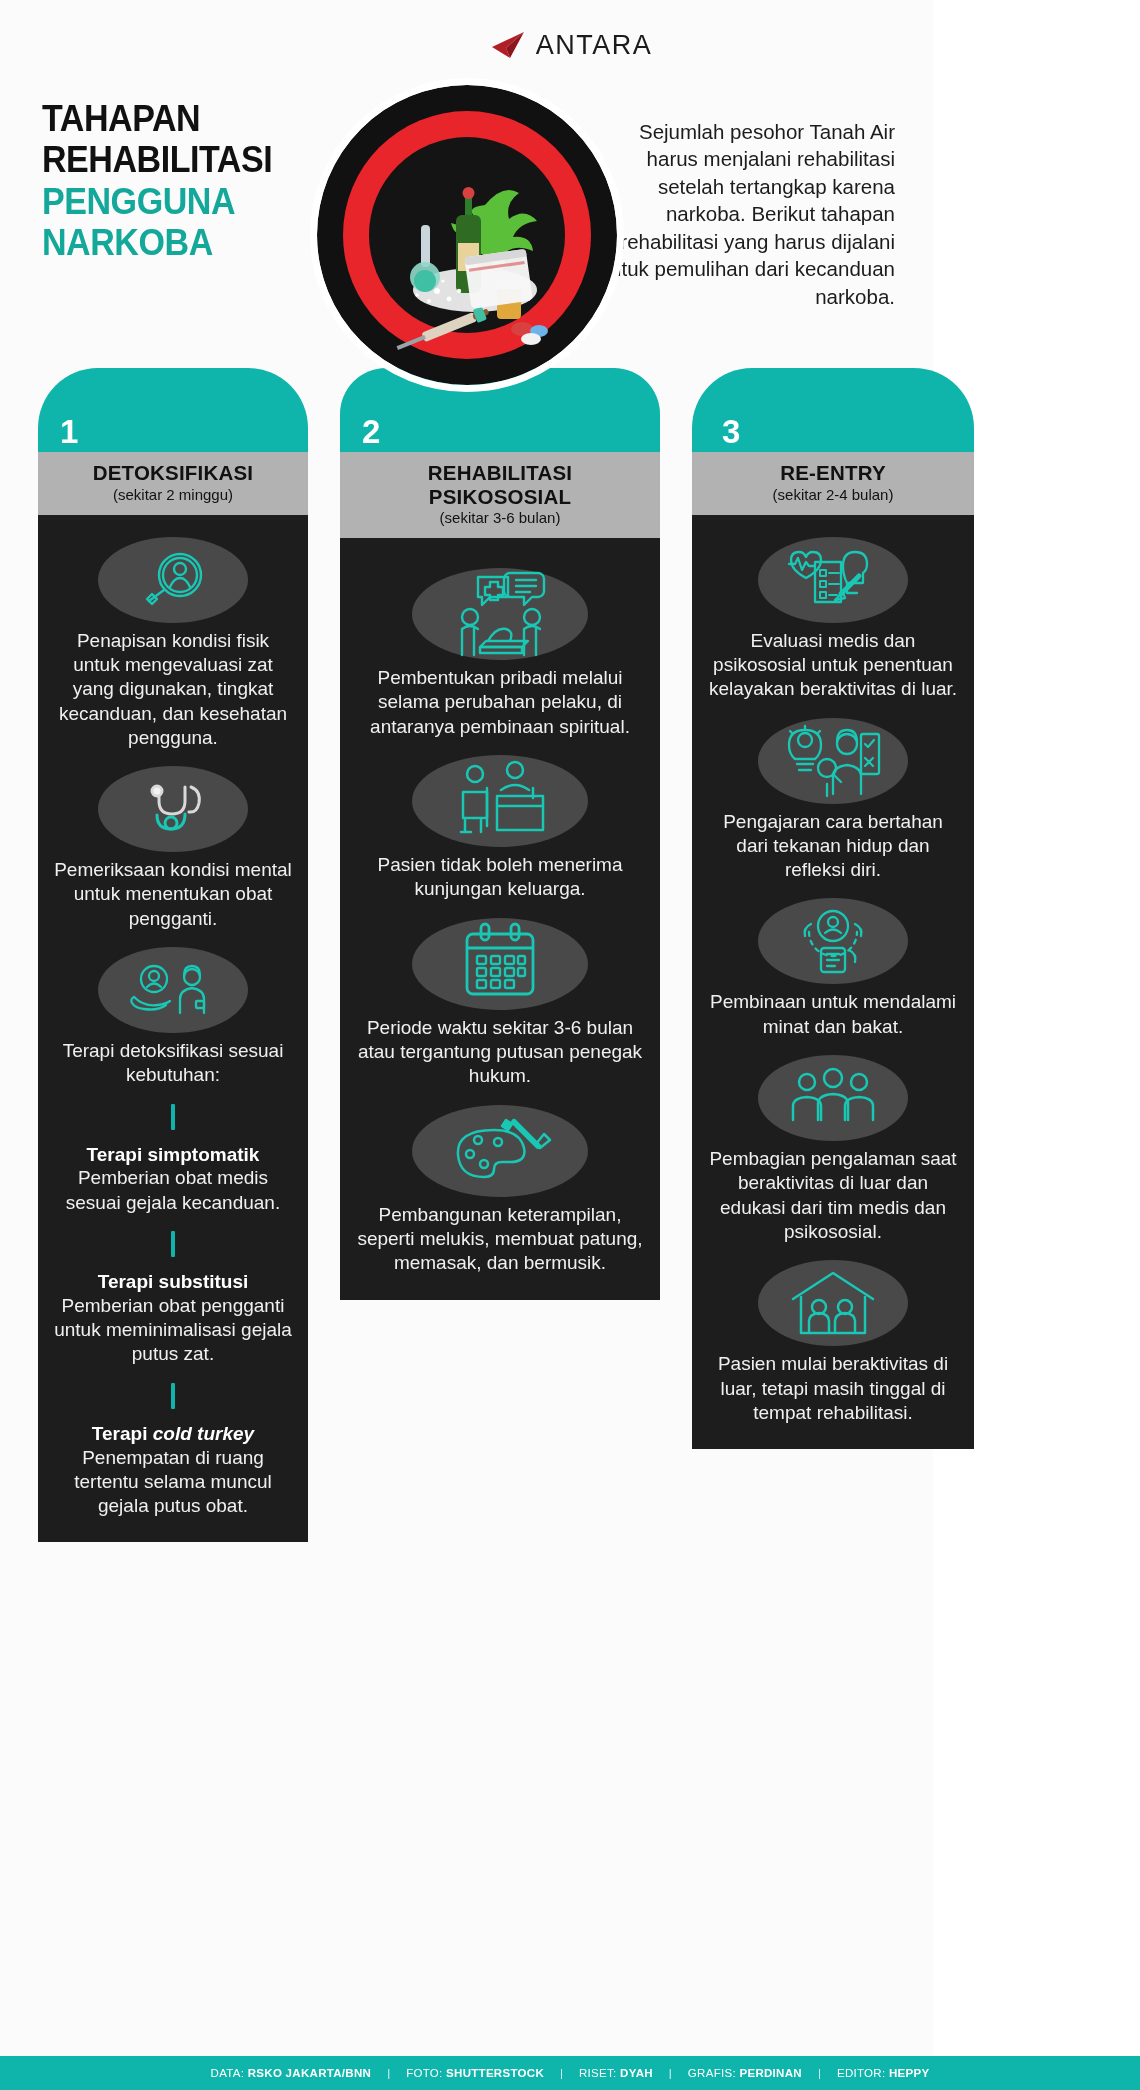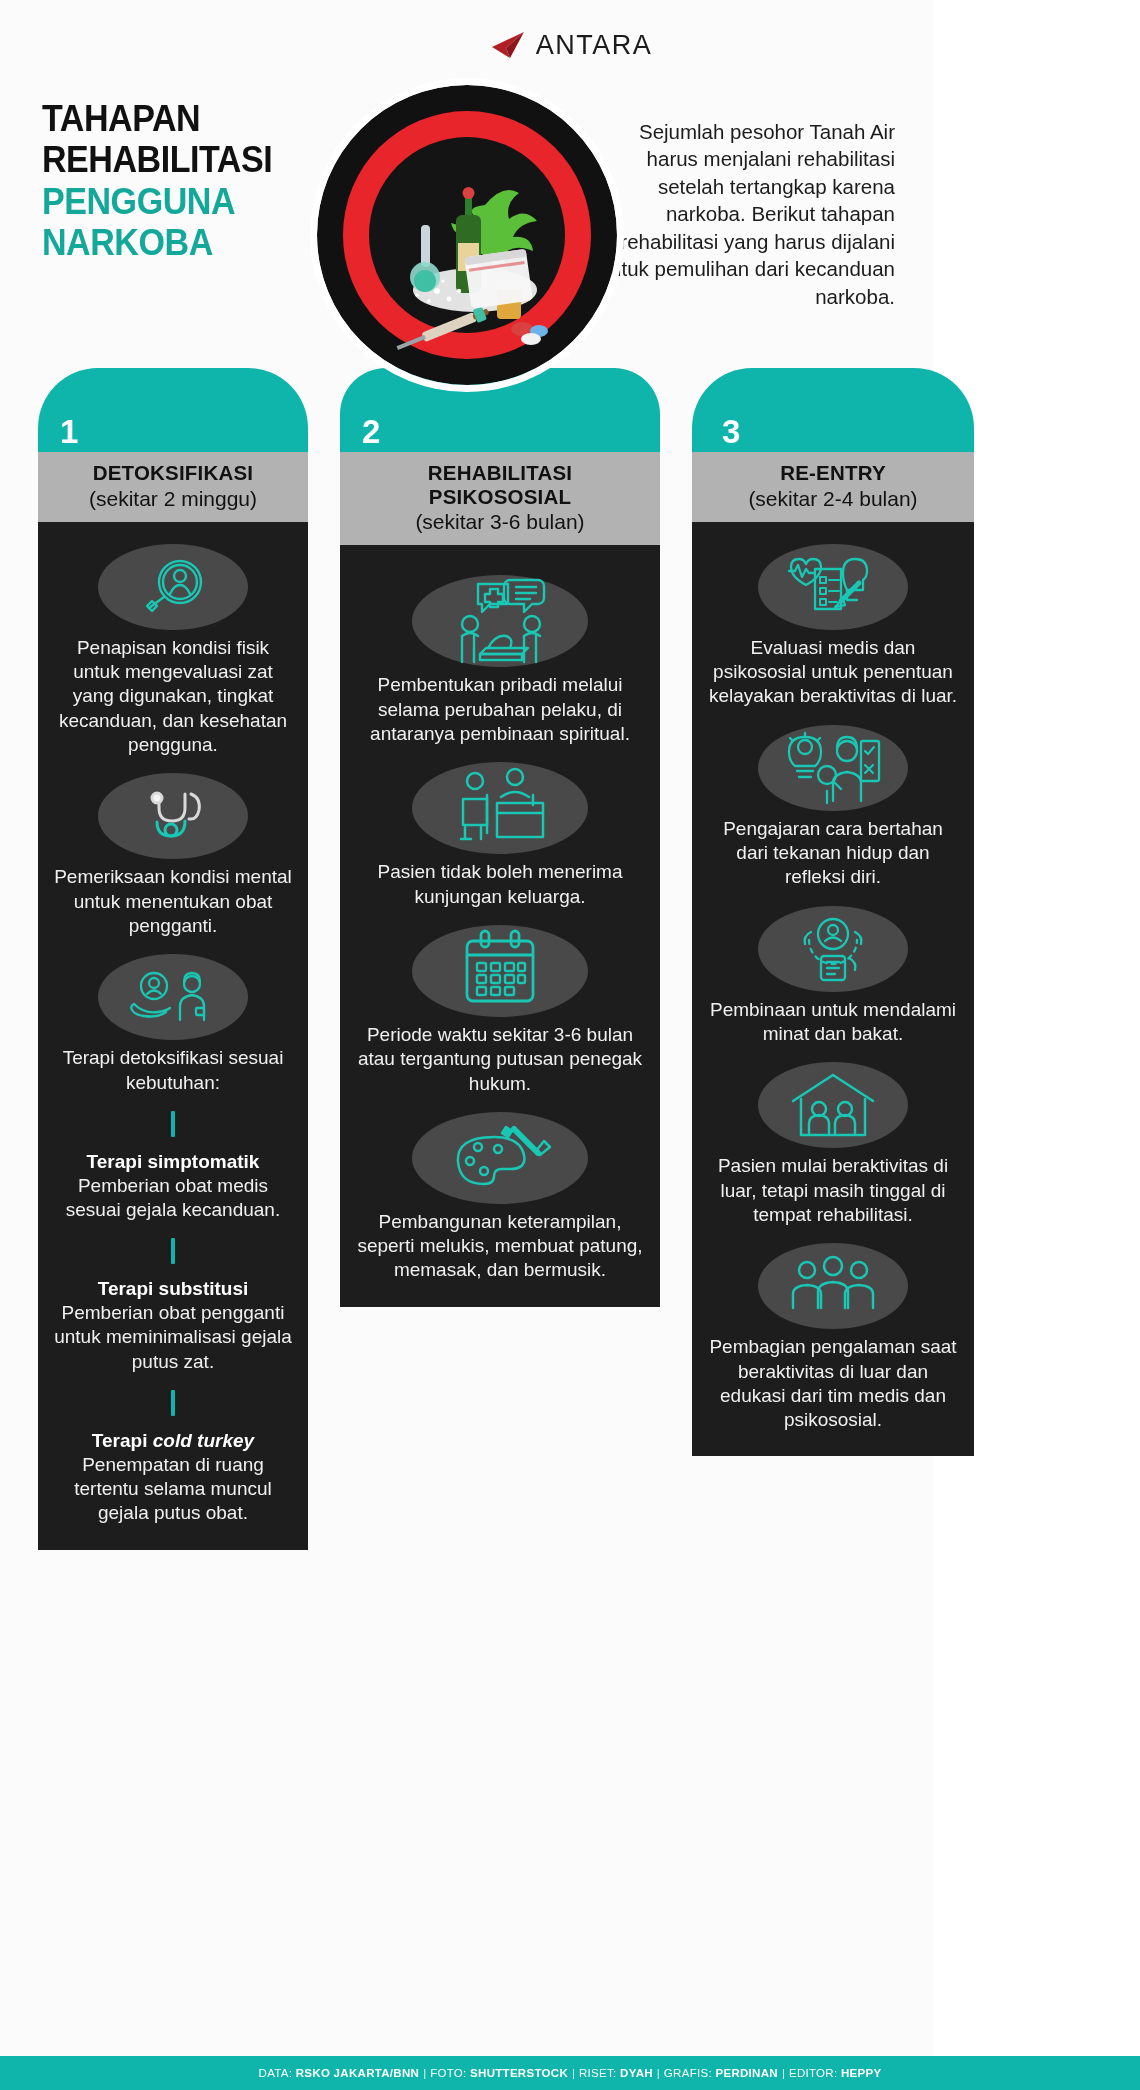--- a/index.html
+++ b/index.html
@@ -153,21 +153,21 @@
     text-align: center;
   }
   .head .h-title {
     font-size: 20.5px;
     font-weight: 700;
     color: #111111;
     letter-spacing: 0.2px;
     line-height: 1.15;
   }
   .head .h-sub {
-    font-size: 21px;
+    font-size: 15px;
     color: #121212;
     line-height: 1.2;
     margin-top: 1px;
   }
 
   .body {
     background: #1d1d1d;
     padding: 22px 10px 24px;
     color: #f2f2f2;
     min-height: 100px;
@@ -216,21 +216,21 @@
   .footer {
     position: absolute;
     left: 0;
     bottom: 0;
     width: 1140px;
     height: 34px;
     background: #0fb5aa;
     display: flex;
     align-items: center;
     justify-content: center;
-    gap: 4px;
+    gap: 16px;
   }
   .credit {
     font-size: 11.5px;
     font-weight: 700;
     color: #ffffff;
     letter-spacing: 0.3px;
     white-space: nowrap;
   }
   .credit .lbl { font-weight: 400; }
   .sep { color: #ffffff; font-size: 11.5px; opacity: .85; }
@@ -530,44 +530,44 @@
               <rect x="30" y="42" width="24" height="24" rx="3"></rect>
               <path d="M36 48 h12 M36 54 h12 M36 60 h8"></path>
               <path d="M58 44 q8 4 6 12"></path>
             </svg>
           </div>
           <div class="txt">Pembinaan untuk mendalami minat dan bakat.</div>
         </div>
 
         <div class="item">
           <div class="ic">
+            <svg width="96" height="60" viewBox="0 0 96 60" fill="none" stroke="#19c7b5" stroke-width="2.5" stroke-linecap="round" stroke-linejoin="round">
+              <circle cx="22" cy="14" r="8"></circle>
+              <path d="M8 52 v-14 q0 -8 14 -9 q14 1 14 9 v14"></path>
+              <circle cx="48" cy="10" r="9"></circle>
+              <path d="M33 52 v-16 q0 -9 15 -10 q15 1 15 10 v16"></path>
+              <circle cx="74" cy="14" r="8"></circle>
+              <path d="M60 52 v-14 q0 -8 14 -9 q14 1 14 9 v14"></path>
+            </svg>
+          </div>
+          <div class="txt">Pembagian pengalaman saat beraktivitas di luar dan edukasi dari tim medis dan psikososial.</div>
+        </div>
+
+        <div class="item">
+          <div class="ic">
             <svg width="92" height="68" viewBox="0 0 92 68" fill="none" stroke="#19c7b5" stroke-width="2.5" stroke-linecap="round" stroke-linejoin="round">
               <path d="M6 30 L46 4 L86 30"></path>
               <path d="M14 28 v36 h64 v-36"></path>
               <circle cx="32" cy="38" r="7"></circle>
               <path d="M22 62 v-10 q0 -7 10 -8 q10 1 10 8 v10"></path>
               <circle cx="58" cy="38" r="7"></circle>
               <path d="M48 62 v-10 q0 -7 10 -8 q10 1 10 8 v10"></path>
             </svg>
           </div>
           <div class="txt">Pasien mulai beraktivitas di luar, tetapi masih tinggal di tempat rehabilitasi.</div>
-        </div>
-
-        <div class="item">
-          <div class="ic">
-            <svg width="96" height="60" viewBox="0 0 96 60" fill="none" stroke="#19c7b5" stroke-width="2.5" stroke-linecap="round" stroke-linejoin="round">
-              <circle cx="22" cy="14" r="8"></circle>
-              <path d="M8 52 v-14 q0 -8 14 -9 q14 1 14 9 v14"></path>
-              <circle cx="48" cy="10" r="9"></circle>
-              <path d="M33 52 v-16 q0 -9 15 -10 q15 1 15 10 v16"></path>
-              <circle cx="74" cy="14" r="8"></circle>
-              <path d="M60 52 v-14 q0 -8 14 -9 q14 1 14 9 v14"></path>
-            </svg>
-          </div>
-          <div class="txt">Pembagian pengalaman saat beraktivitas di luar dan edukasi dari tim medis dan psikososial.</div>
         </div>
 
       </div>
     </div>
 
   </div>
 
   <div class="footer">
     <div class="credit"><span class="lbl">DATA:</span> <span>RSKO JAKARTA/BNN</span></div>
     <span class="sep">|</span>

